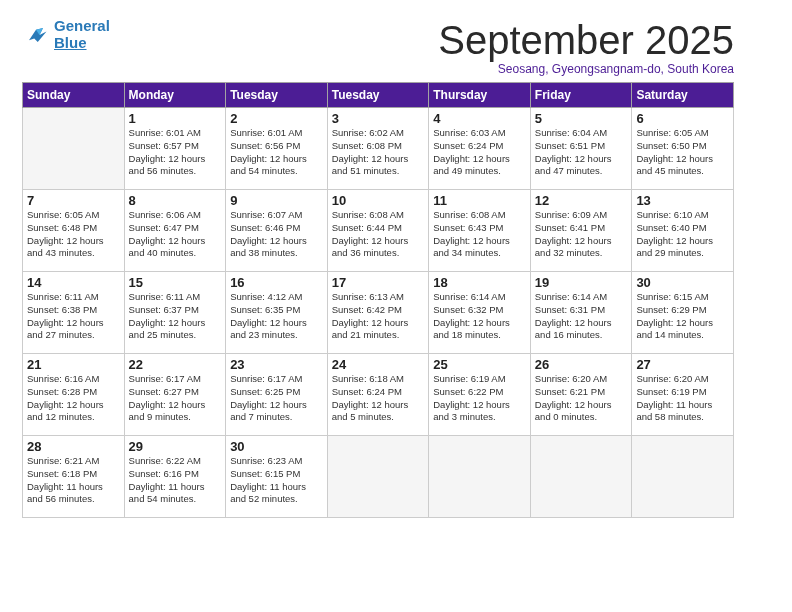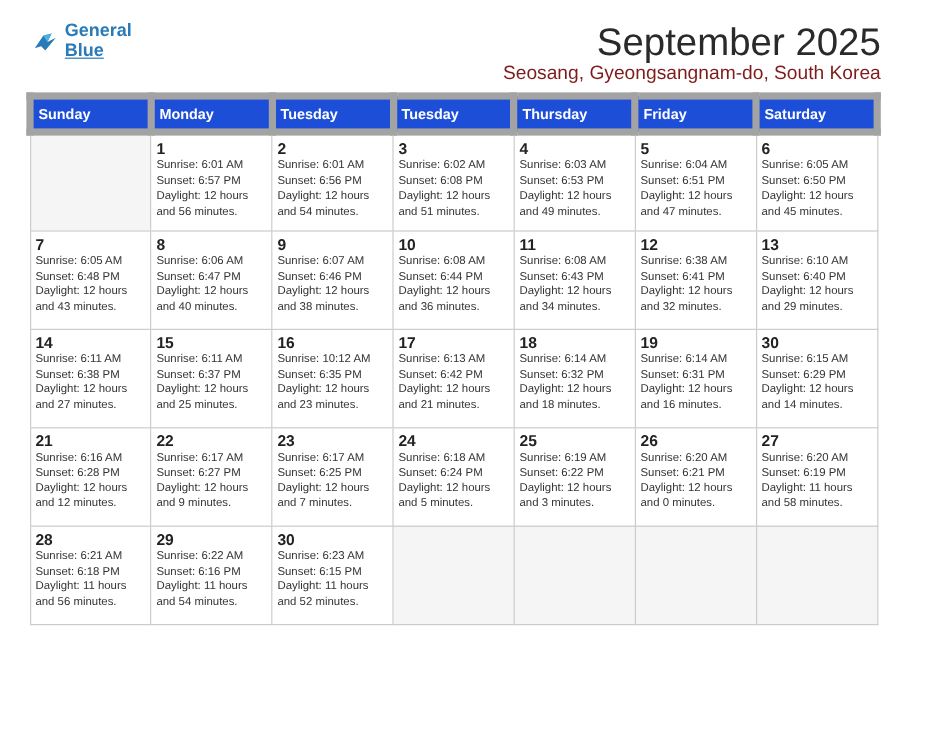--- a/index.html
+++ b/index.html
@@ -36,43 +36,43 @@
       color: #2a7ab8;
     }
     .logo-bird {
       width: 28px;
       height: 28px;
     }
     .title-area {
       text-align: right;
     }
     .month-title {
-      font-size: 32px;
+      font-size: 40px;
       color: #2a2a2a;
       font-weight: 300;
       line-height: 1.1;
     }
     .location {
-      font-size: 16px;
-      color: #7f1d1d;
+      font-size: 12px;
+      color: #4c1d95;
       font-weight: normal;
     }
     .calendar-table {
       width: 100%;
       border-collapse: collapse;
       table-layout: fixed;
     }
     .calendar-table th {
-      background-color: #1d4ed8;
+      background-color: #4c1d95;
       color: #fff;
       font-size: 12px;
       font-weight: bold;
       padding: 5px 4px;
       text-align: left;
-      border: 6px solid #a3a3a3;
+      border: 1px solid #a3a3a3;
     }
     .calendar-table td {
       border: 1px solid #ccc;
       vertical-align: top;
       padding: 3px 4px;
       height: 82px;
       font-size: 10px;
       color: #333;
       background: #fff;
     }
@@ -145,21 +145,21 @@
           <td>
             <span class="day-number">3</span>
             <div class="day-info">Sunrise: 6:02 AM
 Sunset: 6:08 PM
 Daylight: 12 hours
 and 51 minutes.</div>
           </td>
           <td>
             <span class="day-number">4</span>
             <div class="day-info">Sunrise: 6:03 AM
-Sunset: 6:53 PM
+Sunset: 6:24 PM
 Daylight: 12 hours
 and 49 minutes.</div>
           </td>
           <td>
             <span class="day-number">5</span>
             <div class="day-info">Sunrise: 6:04 AM
 Sunset: 6:51 PM
 Daylight: 12 hours
 and 47 minutes.</div>
           </td>
@@ -202,21 +202,21 @@
           </td>
           <td>
             <span class="day-number">11</span>
             <div class="day-info">Sunrise: 6:08 AM
 Sunset: 6:43 PM
 Daylight: 12 hours
 and 34 minutes.</div>
           </td>
           <td>
             <span class="day-number">12</span>
-            <div class="day-info">Sunrise: 6:38 AM
+            <div class="day-info">Sunrise: 6:09 AM
 Sunset: 6:41 PM
 Daylight: 12 hours
 and 32 minutes.</div>
           </td>
           <td>
             <span class="day-number">13</span>
             <div class="day-info">Sunrise: 6:10 AM
 Sunset: 6:40 PM
 Daylight: 12 hours
 and 29 minutes.</div>
@@ -232,21 +232,21 @@
           </td>
           <td>
             <span class="day-number">15</span>
             <div class="day-info">Sunrise: 6:11 AM
 Sunset: 6:37 PM
 Daylight: 12 hours
 and 25 minutes.</div>
           </td>
           <td>
             <span class="day-number">16</span>
-            <div class="day-info">Sunrise: 10:12 AM
+            <div class="day-info">Sunrise: 4:12 AM
 Sunset: 6:35 PM
 Daylight: 12 hours
 and 23 minutes.</div>
           </td>
           <td>
             <span class="day-number">17</span>
             <div class="day-info">Sunrise: 6:13 AM
 Sunset: 6:42 PM
 Daylight: 12 hours
 and 21 minutes.</div>

